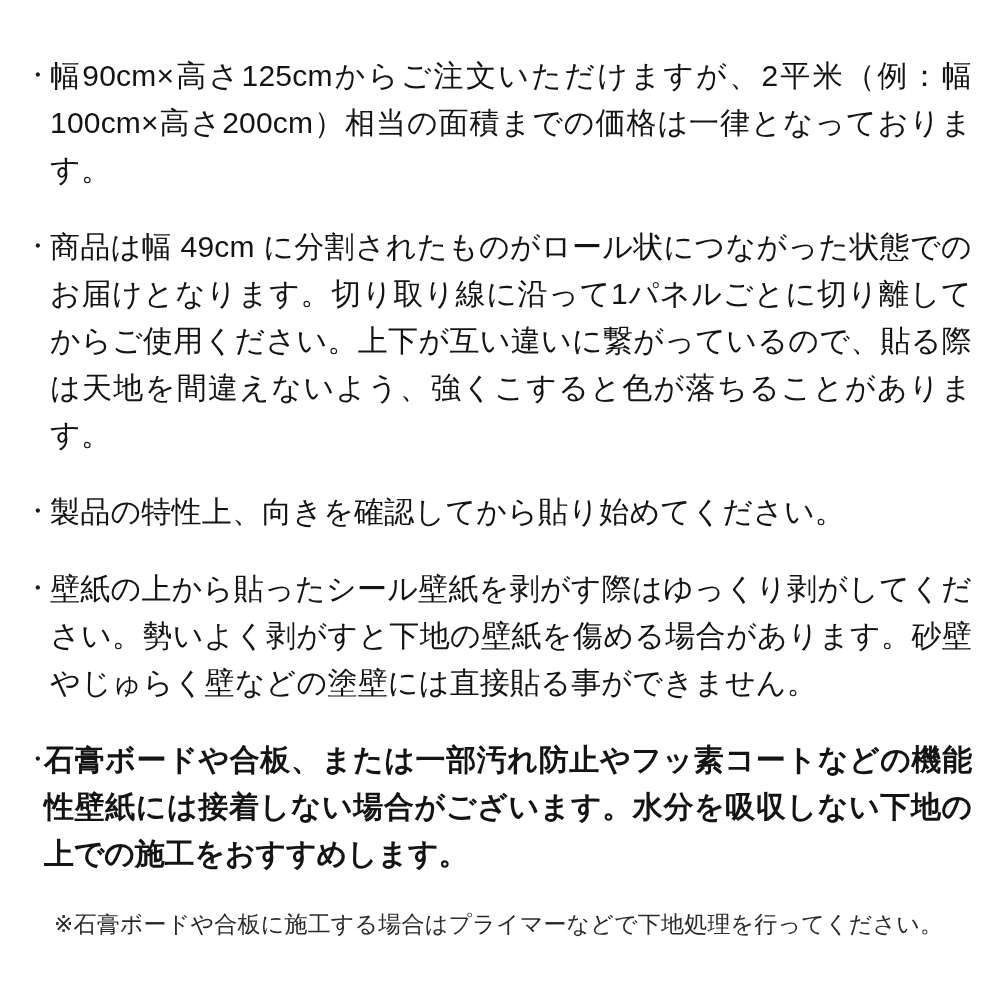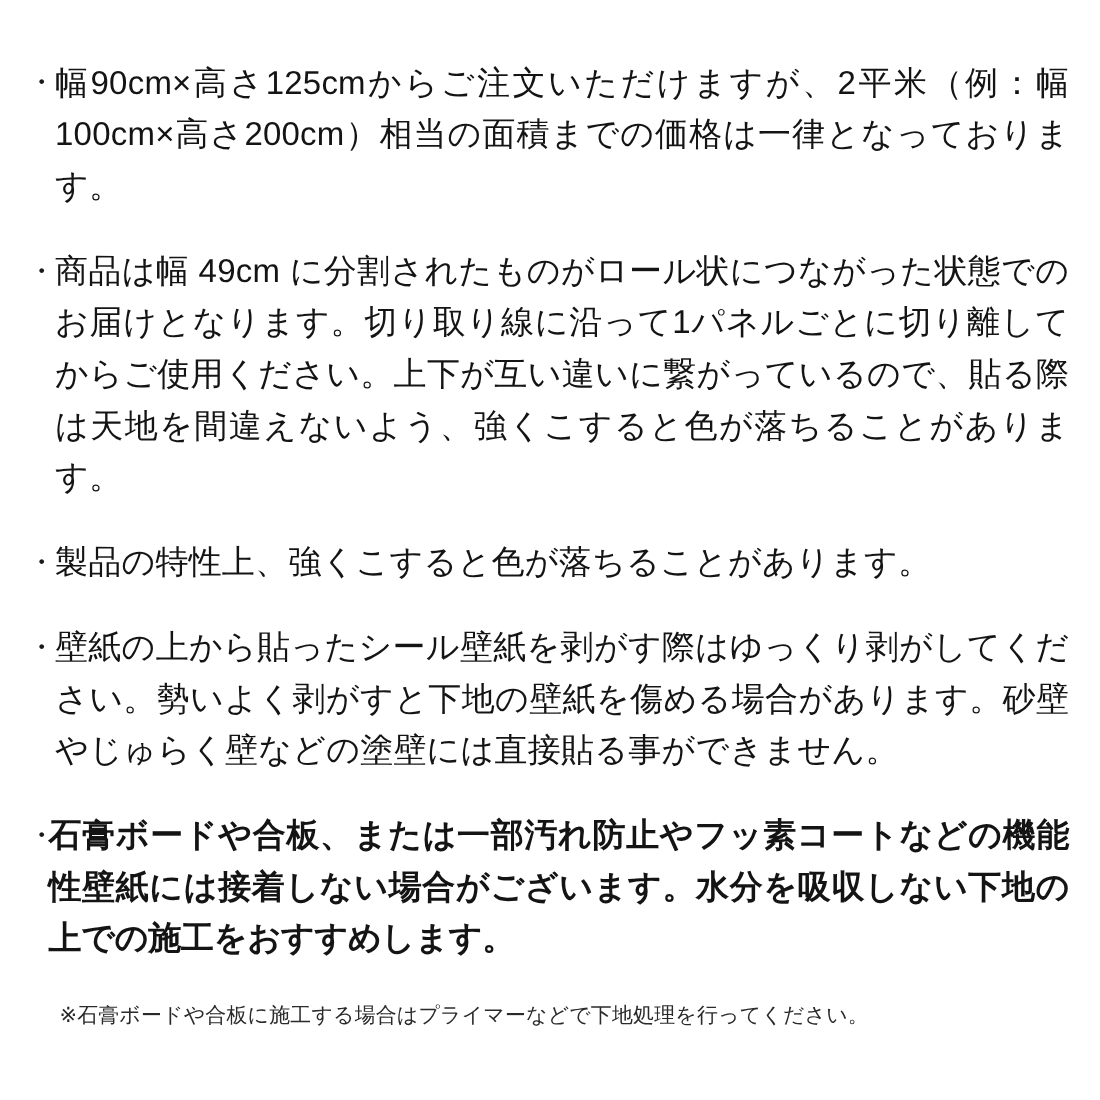--- a/index.html
+++ b/index.html
@@ -51,21 +51,21 @@
   
   .note.tight .bullet {
     width: 20px;
   }
   .note.tight .note-text {
     letter-spacing: -0.2px;
     font-weight: bold;
   }
   .footnote {
     margin: 14px 0 0 30px;
-    font-size: 19px;
+    font-size: 23px;
     line-height: 34px;
     color: #2a2a2a;
     letter-spacing: 0.2px;
   }
 </style>
 </head>
 <body>
 
 <div class="page">
   <ul class="notes">
@@ -75,21 +75,21 @@
       <span class="note-text">幅90cm×高さ125cmからご注文いただけますが、2平米（例：幅100cm×高さ200cm）相当の面積までの価格は一律となっております。</span>
     </li>
 
     <li class="note">
       <span class="bullet">・</span>
       <span class="note-text">商品は幅 49cm に分割されたものがロール状につながった状態でのお届けとなります。切り取り線に沿って1パネルごとに切り離してからご使用ください。上下が互い違いに繋がっているので、貼る際は天地を間違えないよう、強くこすると色が落ちることがあります。</span>
     </li>
 
     <li class="note">
       <span class="bullet">・</span>
-      <span class="note-text">製品の特性上、強くこすると色が落ちることがあります。</span>
+      <span class="note-text">製品の特性上、向きを確認してから貼り始めてください。</span>
     </li>
 
     <li class="note">
       <span class="bullet">・</span>
       <span class="note-text">壁紙の上から貼ったシール壁紙を剥がす際はゆっくり剥がしてください。勢いよく剥がすと下地の壁紙を傷める場合があります。砂壁やじゅらく壁などの塗壁には直接貼る事ができません。</span>
     </li>
 
     <li class="note tight">
       <span class="bullet">・</span>
       <span class="note-text">石膏ボードや合板、または一部汚れ防止やフッ素コートなどの機能性壁紙には接着しない場合がございます。水分を吸収しない下地の上での施工をおすすめします。</span>

